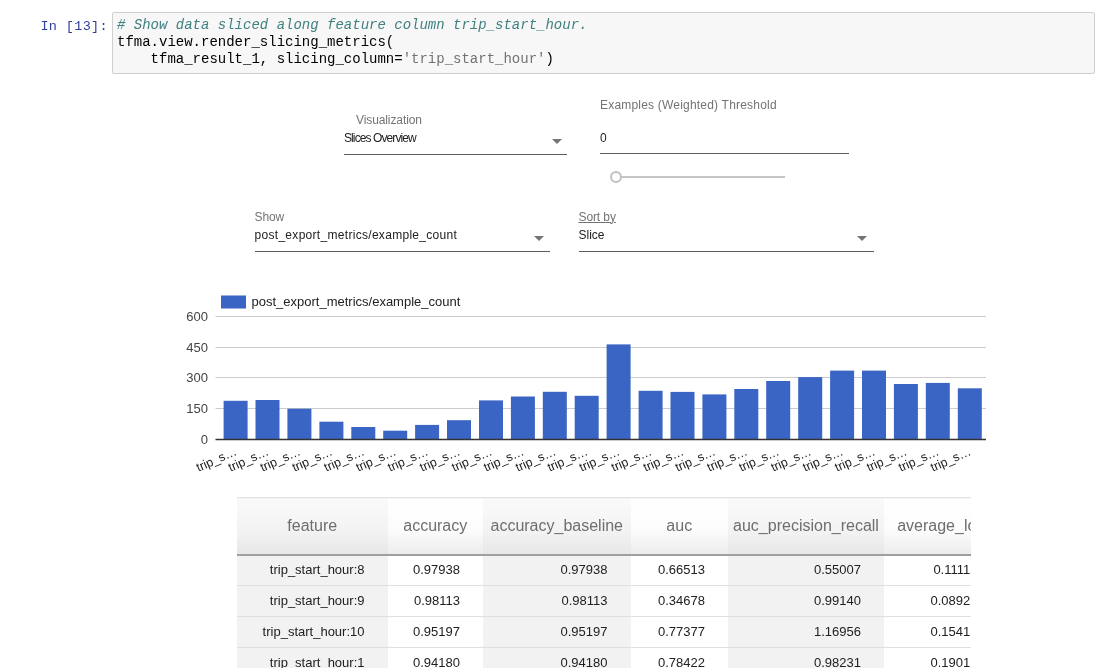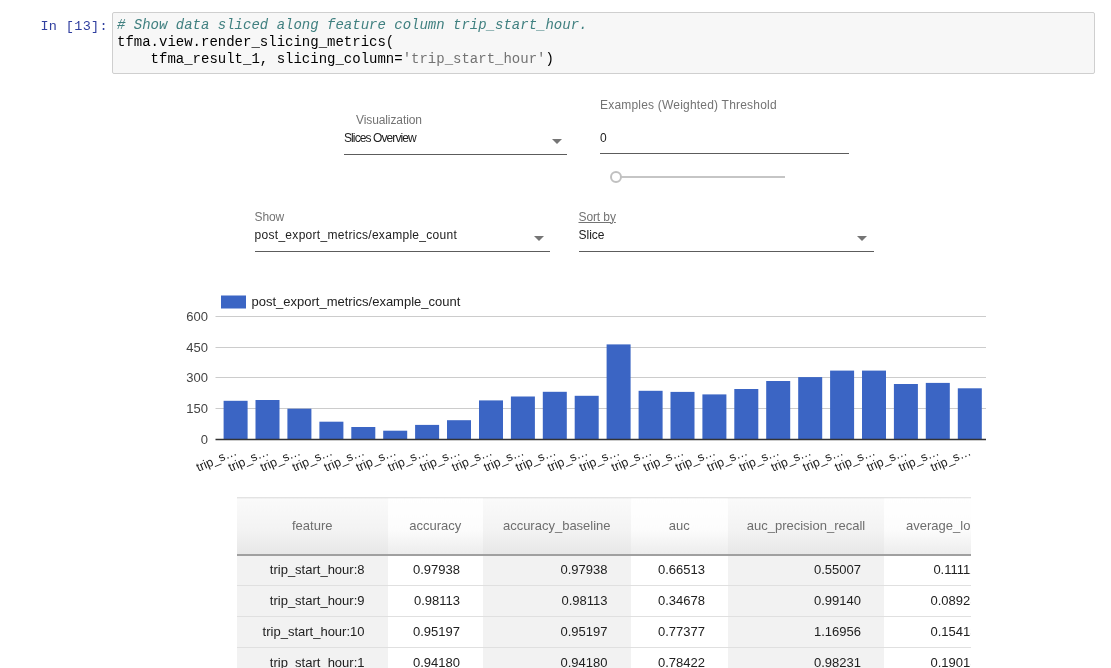--- a/index.html
+++ b/index.html
@@ -9,21 +9,21 @@
   .codebox { position:absolute; left:112px; top:11.5px; width:983px; height:62px; background:#f7f7f7; border:1px solid #cfcfcf; border-radius:2px; padding:4px 4px; }
   .codebox pre { font-family:"Liberation Mono", monospace; font-size:14px; line-height:17.25px; color:#000; }
   .com { color:#408080; font-style:italic; }
   .str { color:#737373; }
   .lbl { position:absolute; font-size:12px; color:#737373; letter-spacing:-0.1px; }
   .val { position:absolute; font-size:12px; color:#212121; white-space:nowrap; }
   .uline { position:absolute; height:1px; background:#5c5c5c; }
   .arr { position:absolute; width:0; height:0; border-left:5px solid transparent; border-right:5px solid transparent; border-top:5px solid #757575; }
   .twrap { position:absolute; left:237px; top:497px; width:734px; height:171px; overflow:hidden; }
   table { border-collapse:collapse; table-layout:fixed; width:768.5px; font-size:13px; }
-  th { height:57px; font-weight:normal; font-size:13px; color:#6e6e6e; text-align:center; vertical-align:middle; border-top:1px solid #e3e3e3; border-bottom:2px solid #a0a0a0; background:linear-gradient(#ffffff 0%, #fcfcfc 55%, #ececec 100%); }
+  th { height:57px; font-weight:normal; font-size:16px; color:#6e6e6e; text-align:center; vertical-align:middle; border-top:1px solid #e3e3e3; border-bottom:2px solid #a0a0a0; background:linear-gradient(#ffffff 0%, #fcfcfc 55%, #ececec 100%); }
   th.g { background:linear-gradient(#fafafa 0%, #f3f3f3 55%, #e7e7e7 100%); }
   td { height:31px; color:#212121; text-align:right; vertical-align:middle; padding-right:23px; border-bottom:1px solid #e0e0e0; background:#fff; }
   td:last-child { padding-right:28px; }
   td { padding-bottom:2px; }
   td.g { background:#f2f2f2; }
 </style>
 </head>
 <body>
 <div class="prompt">In [13]:</div>
 <div class="codebox">

